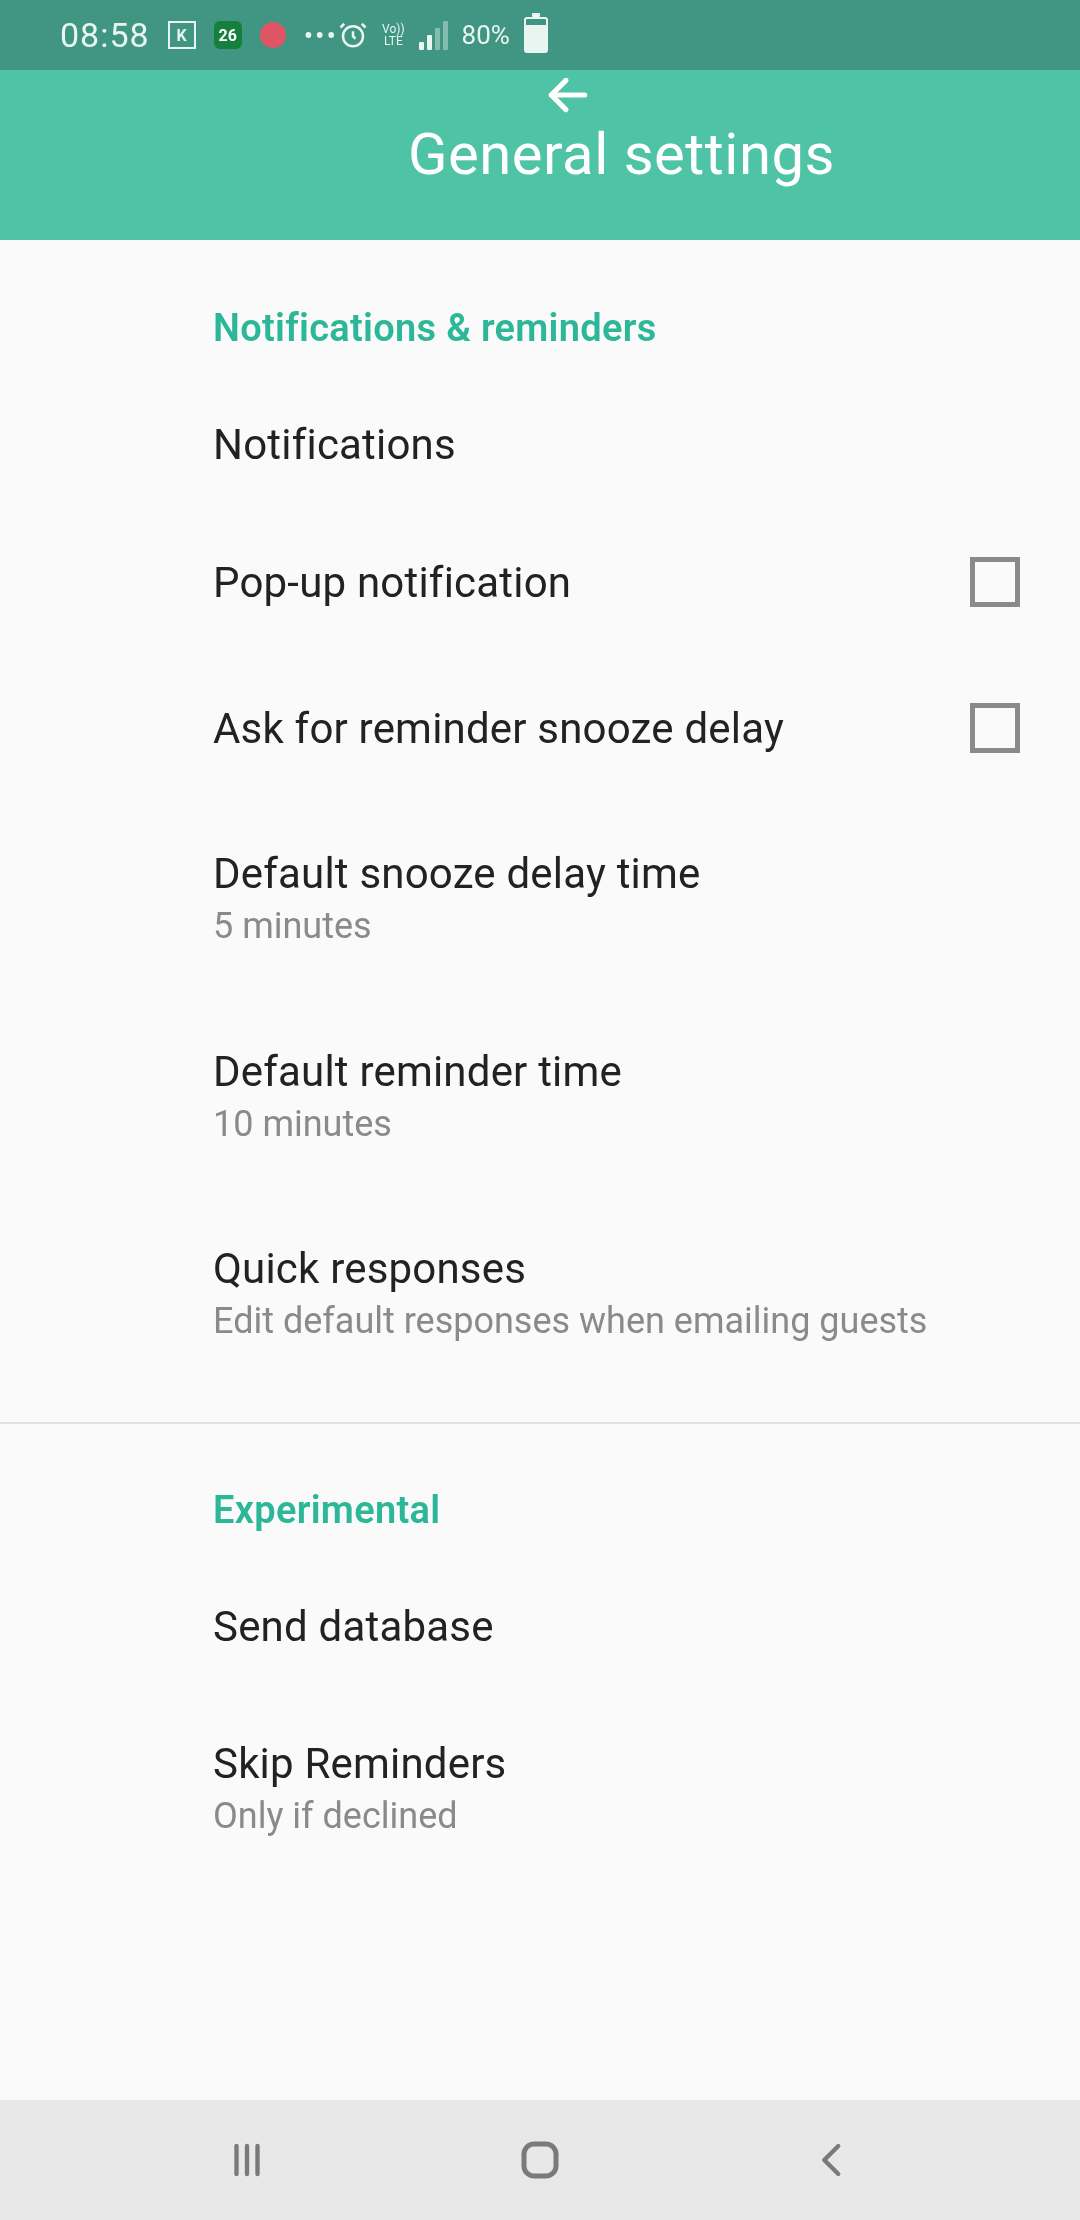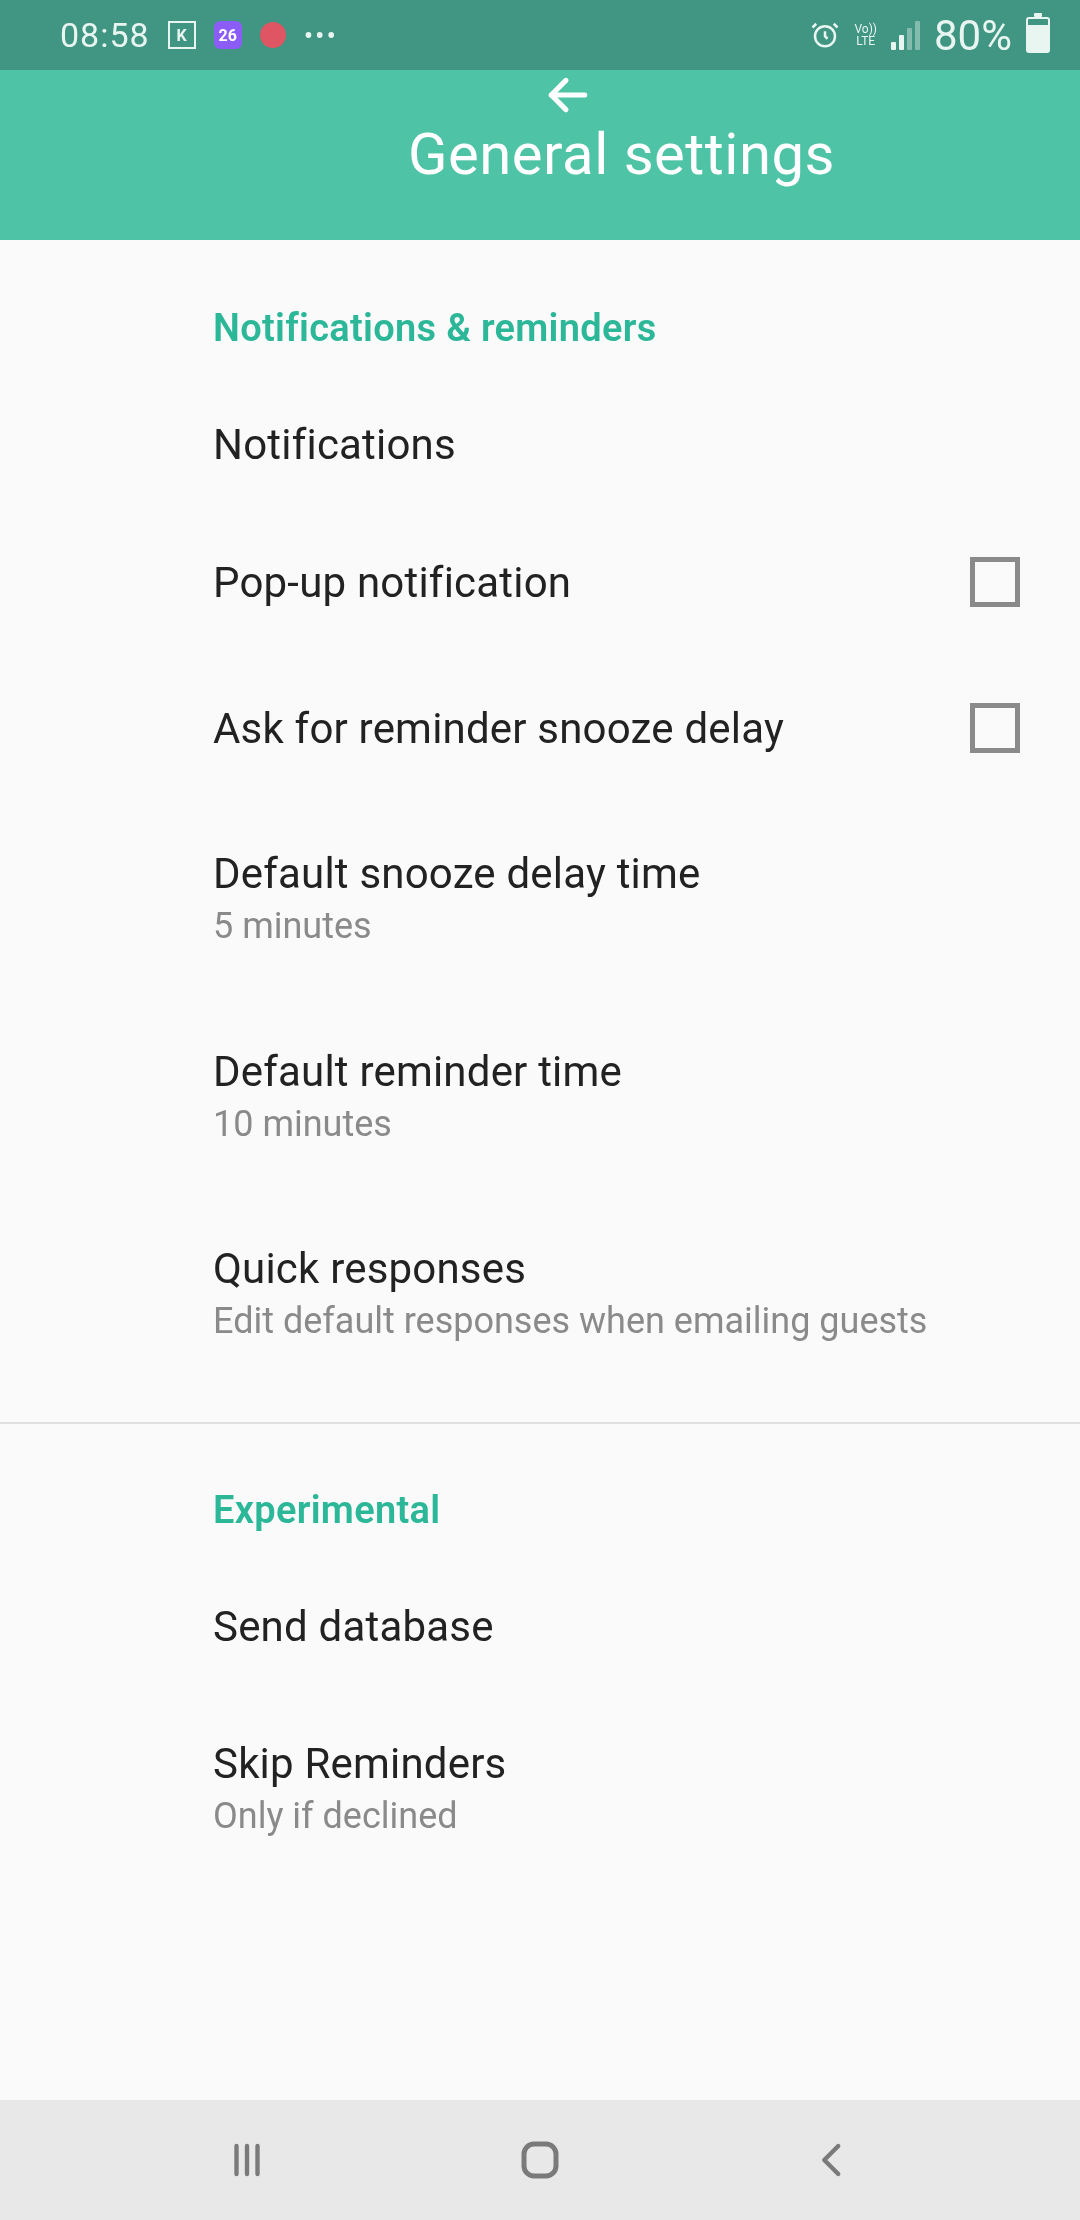--- a/index.html
+++ b/index.html
@@ -13,21 +13,21 @@
       background: #fafafa;
       font-family: Roboto, -apple-system, "Helvetica Neue", Arial, sans-serif;
       overflow: hidden;
       position: relative;
     }
     .status-bar {
       height: 70px;
       background: #409682;
       display: flex;
       align-items: center;
-      justify-content: space-between;
+      justify-content: flex-start;
       padding: 0 30px 0 60px;
       color: #e8f5f1;
       font-size: 28px;
     }
     .status-left {
       display: flex;
       align-items: center;
       gap: 18px;
     }
     .status-time {
@@ -38,21 +38,21 @@
       display: flex;
       align-items: center;
       gap: 14px;
     }
     .status-icon {
       display: inline-flex;
       align-items: center;
       justify-content: center;
     }
     .battery-text {
-      font-size: 42px;
+      font-size: 26px;
     }
     .battery {
       width: 24px;
       height: 36px;
       border: 2px solid #e8f5f1;
       border-radius: 3px;
       position: relative;
       display: flex;
       align-items: flex-end;
     }
@@ -94,21 +94,21 @@
     }
     .dots-more {
       font-size: 28px;
       letter-spacing: 2px;
       color: #e8f5f1;
     }
     .calendar-icon {
       width: 28px;
       height: 28px;
       border-radius: 6px;
-      background: #8b5cf6;
+      background: #15803d;
       color: #fff;
       font-size: 16px;
       font-weight: bold;
       display: flex;
       align-items: center;
       justify-content: center;
     }
     .record-icon {
       width: 26px;
       height: 26px;

